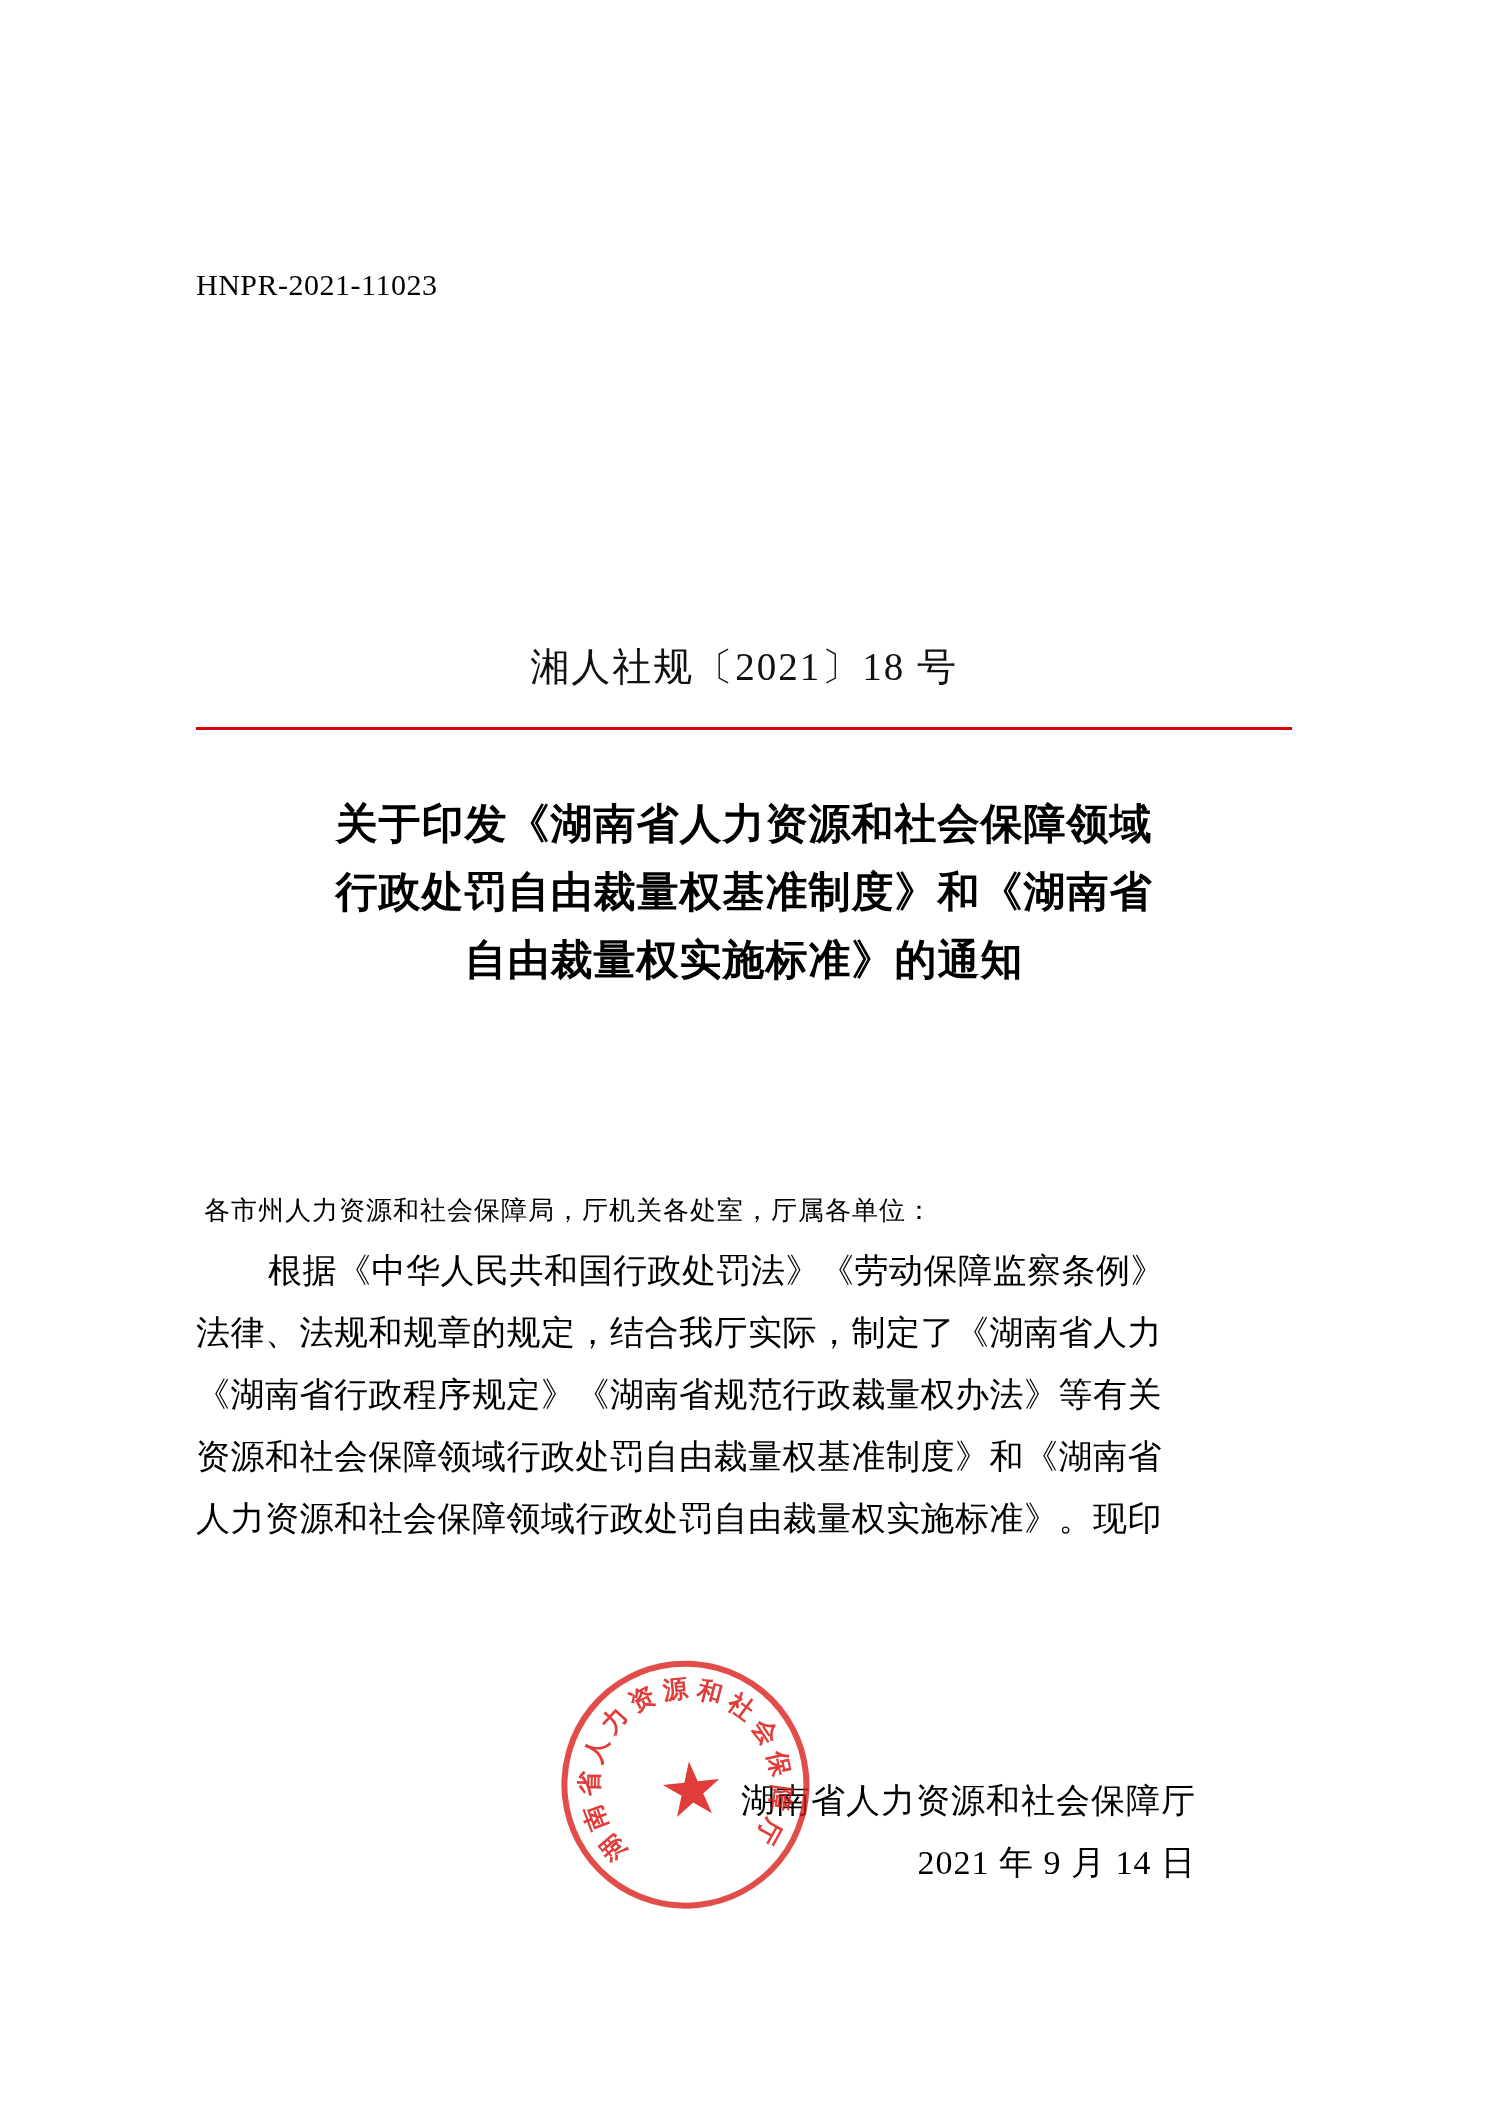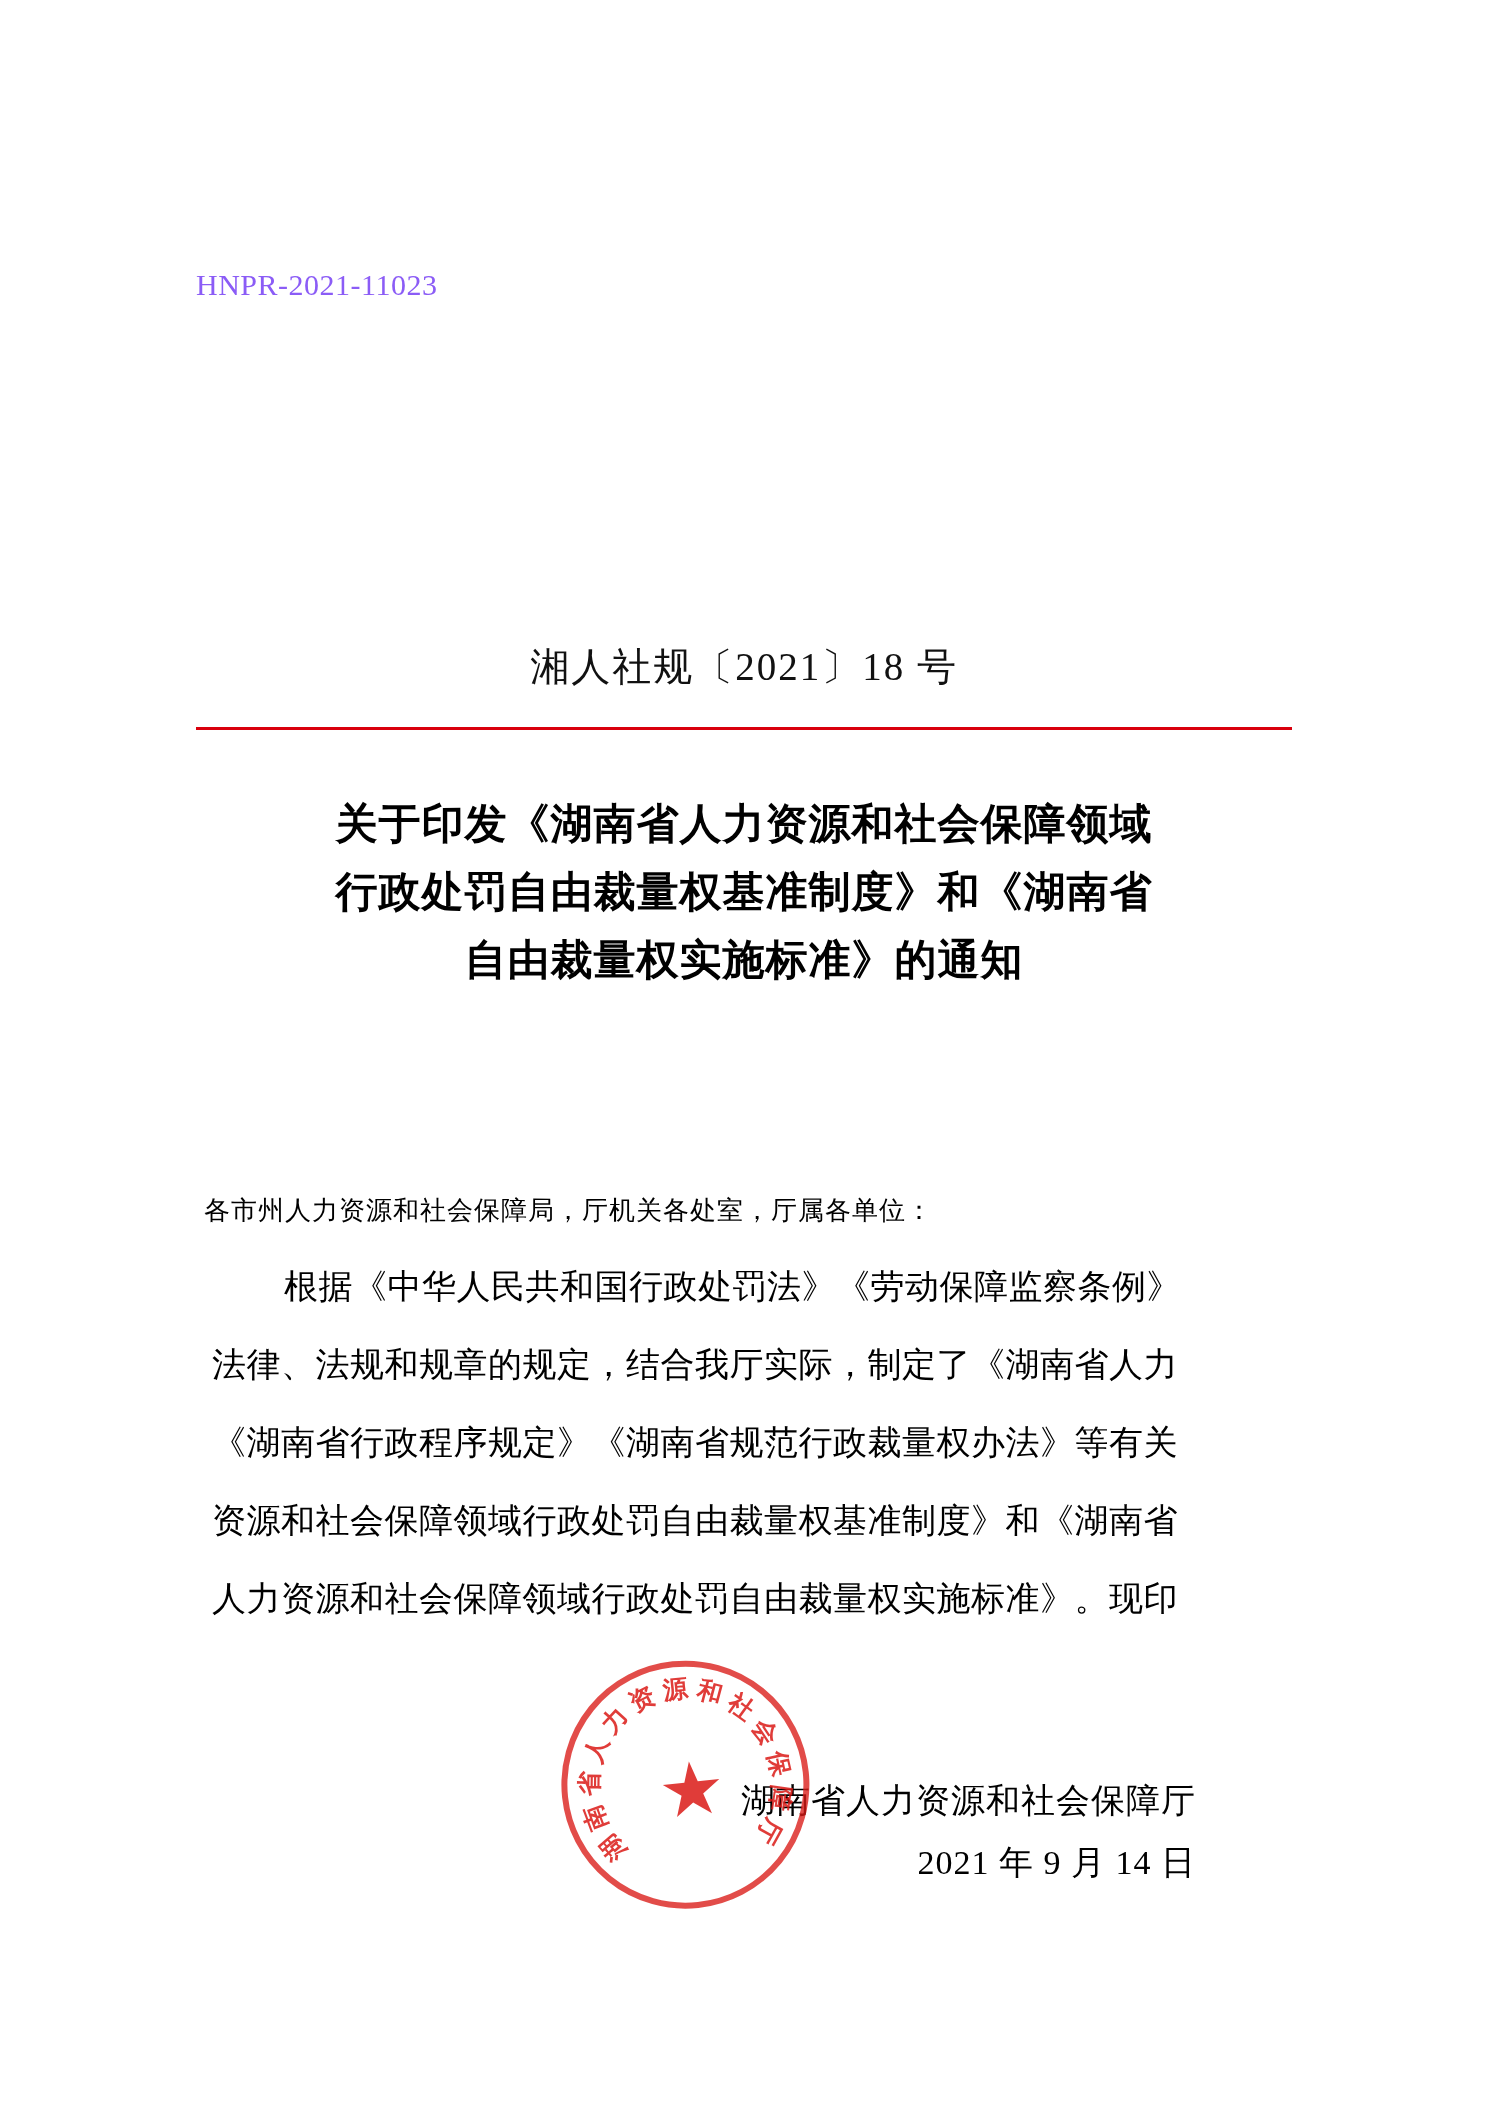--- a/index.html
+++ b/index.html
@@ -23,21 +23,21 @@
     height: 2104px;
     background: #fff;
   }
 
   .doc-number {
     position: absolute;
     left: 196px;
     top: 268px;
     font-size: 30px;
     letter-spacing: 0.5px;
-    color: #8b5cf6;
+    color: #000000;
     font-family: "Liberation Serif", "DejaVu Serif", serif;
   }
 
   .masthead {
     position: absolute;
     left: 0;
     top: 405px;
     width: 1488px;
     text-align: center;
     color: #d9000d;
@@ -94,21 +94,21 @@
 
   .body-text {
     position: absolute;
     left: 196px;
     top: 1240px;
     width: 1110px;
     font-size: 34px;
     line-height: 62px;
     letter-spacing: 0.5px;
   }
-  .body-text p { margin: 16px; }
+  .body-text p { margin: 0; }
   .body-text .indent { text-indent: 72px; }
   .body-text .ln { display: block; white-space: nowrap; }
 
   .signature {
     position: absolute;
     left: 196px;
     top: 1770px;
     width: 1000px;
     text-align: right;
     font-size: 34px;

